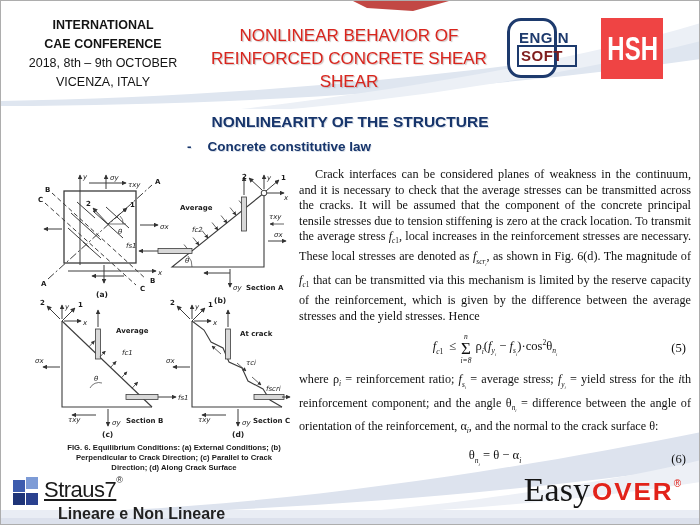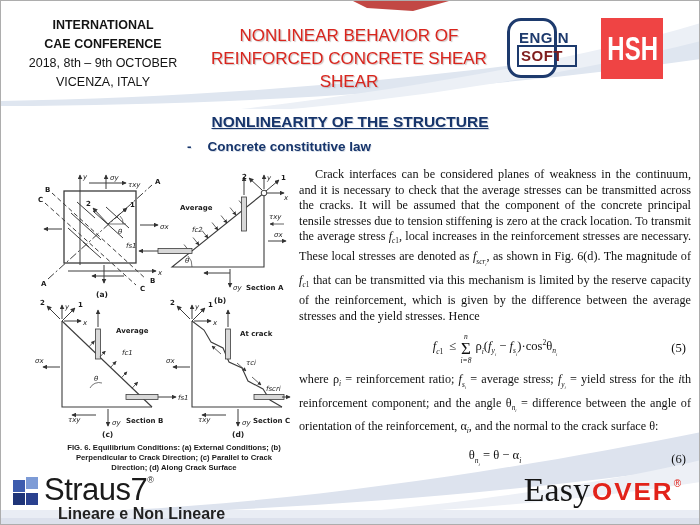--- a/index.html
+++ b/index.html
@@ -17,21 +17,21 @@
   .enginsoft{position:absolute;top:17px;left:506px;width:50px;height:60px;border:3px solid #1d3a6d;
              border-radius:14px;z-index:2;box-sizing:border-box;background:#fff;}
   .es-top{margin:8px 0 0 9px;font-size:15px;font-weight:bold;color:#1d3a6d;letter-spacing:.5px;}
   .es-bottom{margin:-1px 0 0 7px;font-size:15px;font-weight:bold;color:#7f1d1d;border:2px solid #1d3a6d;
              display:inline-block;padding:0 12px 1px 2px;letter-spacing:.5px;}
   .hsh{position:absolute;top:17px;left:600px;width:62px;height:61px;background:#ef4444;color:#fff;
        display:flex;align-items:center;justify-content:flex-start;z-index:2;}
   .hsh span{font-weight:bold;font-size:30px;display:inline-block;transform:scale(.8,1.08);letter-spacing:0;}
   
   .section-title{position:absolute;top:112px;left:0;width:100%;text-align:center;font-size:15.5px;
-                 font-weight:bold;color:#17356b;z-index:2;text-shadow:1px 1px 0 rgba(130,150,180,.35);text-decoration:underline;}
+                 font-weight:bold;color:#17356b;z-index:2;text-shadow:1px 1px 0 rgba(130,150,180,.35);}
   .bullet{position:absolute;top:138px;left:186px;z-index:2;font-size:13.5px;font-weight:bold;
           color:#17356b;display:flex;text-shadow:.8px .8px 0 rgba(130,150,180,.3);}
   .bullet .dash{margin-right:16px;font-weight:bold;}
   
   .figure{position:absolute;top:168px;left:33px;z-index:2;}
   .figure svg text{font-family:"DejaVu Sans",sans-serif;font-size:7px;fill:#1b1b1b;}
   .figure svg text.it{font-style:italic;}
   .figure svg text.bd{font-weight:bold;}
   .figure svg text.pl{font-weight:bold;font-size:7.5px;}
   .fig-caption{position:absolute;top:442px;left:56px;width:234px;font-size:7.7px;font-weight:bold;
@@ -51,21 +51,21 @@
   sup{font-size:.6em;}
   
   .ftr-swoosh{position:absolute;bottom:0;left:0;z-index:1;}
   .straus{position:absolute;left:12px;top:474px;z-index:2;display:flex;align-items:flex-start;}
   .straus-squares{position:relative;width:28px;height:30px;margin:2px 3px 0 0;}
   .sq{position:absolute;width:12px;height:12px;}
   .sq1{left:0;top:3px;background:#3d5cae;}
   .sq2{left:13px;top:0;background:#7d9bd6;}
   .sq3{left:0;top:16px;background:#1e3478;}
   .sq4{left:13px;top:16px;background:#2a418f;}
-  .straus-name{font-size:31px;color:#1a1a1a;line-height:29px;letter-spacing:-.5px;}
+  .straus-name{font-size:22px;color:#1a1a1a;line-height:29px;letter-spacing:-.5px;text-decoration:underline;}
   .straus-reg{font-size:9px;vertical-align:top;color:#1a1a1a;}
   .straus-tag{font-size:16px;font-weight:bold;color:#222;margin:1px 0 0 14px;}
   .easyover{position:absolute;right:18px;top:472px;z-index:2;display:flex;align-items:baseline;}
   .easy{font-family:"Liberation Serif",serif;font-size:34px;color:#141414;line-height:34px;}
   .over{font-weight:bold;color:#e2231a;font-size:26px;letter-spacing:2px;margin-left:2px;
         display:inline-block;transform:scale(1,.92);}
   .eo-reg{font-size:10px;color:#e2231a;position:relative;top:-14px;}
 </style>
 </head>
 <body>

